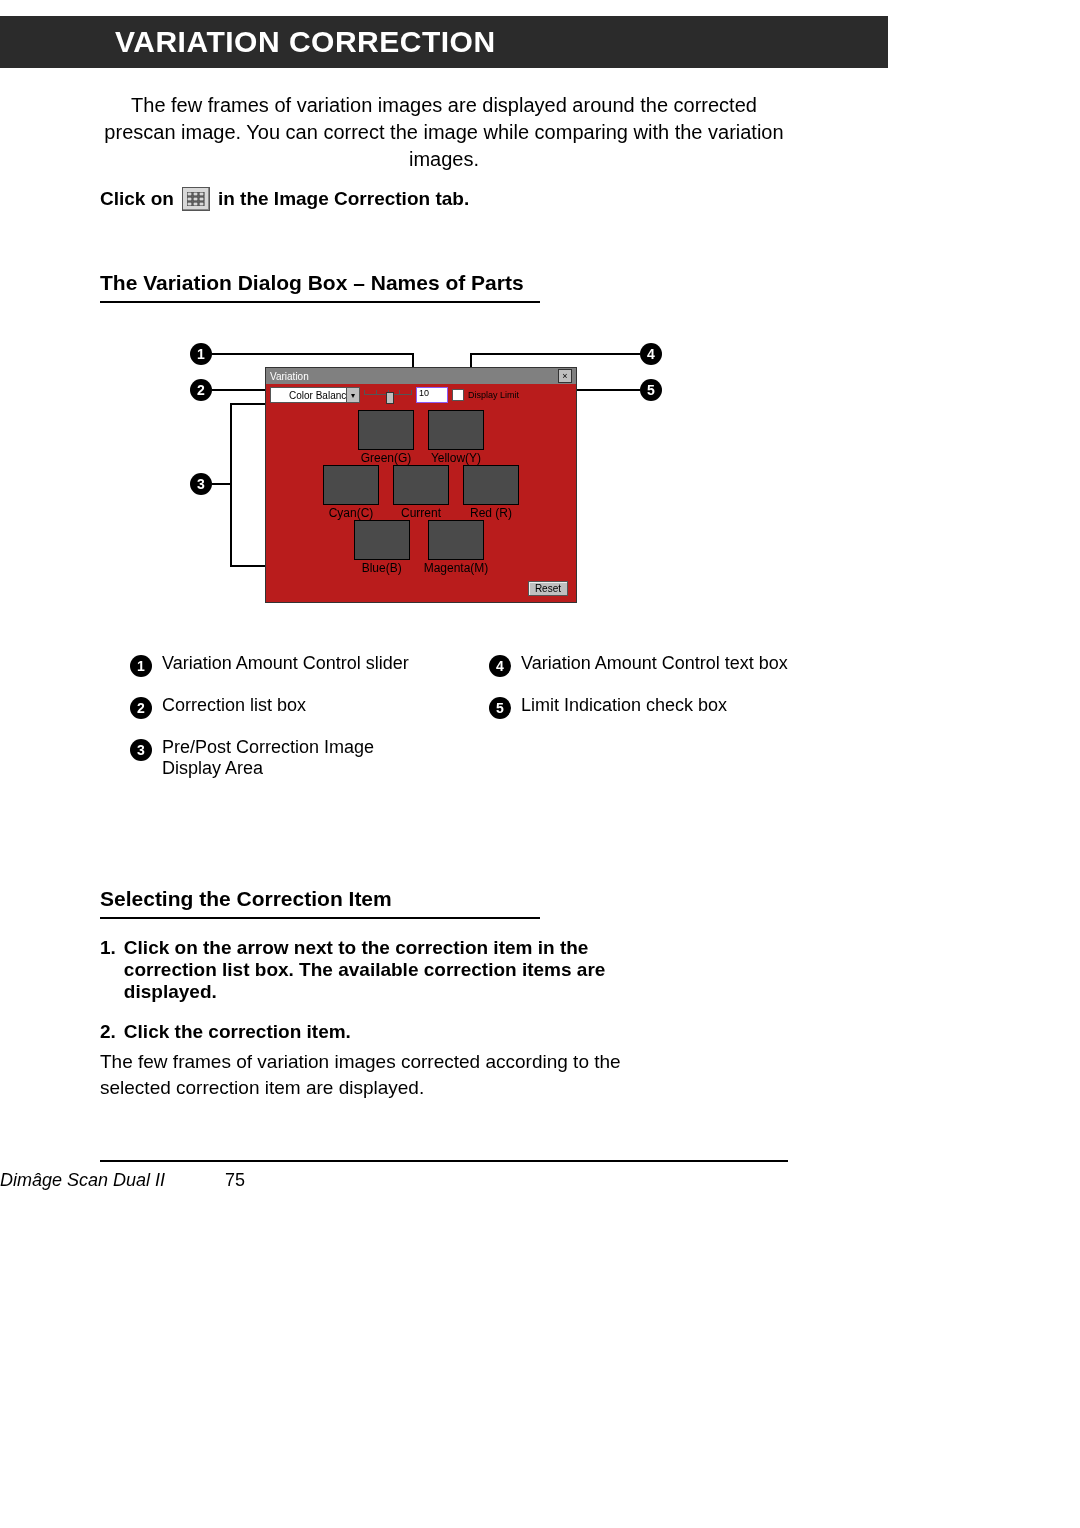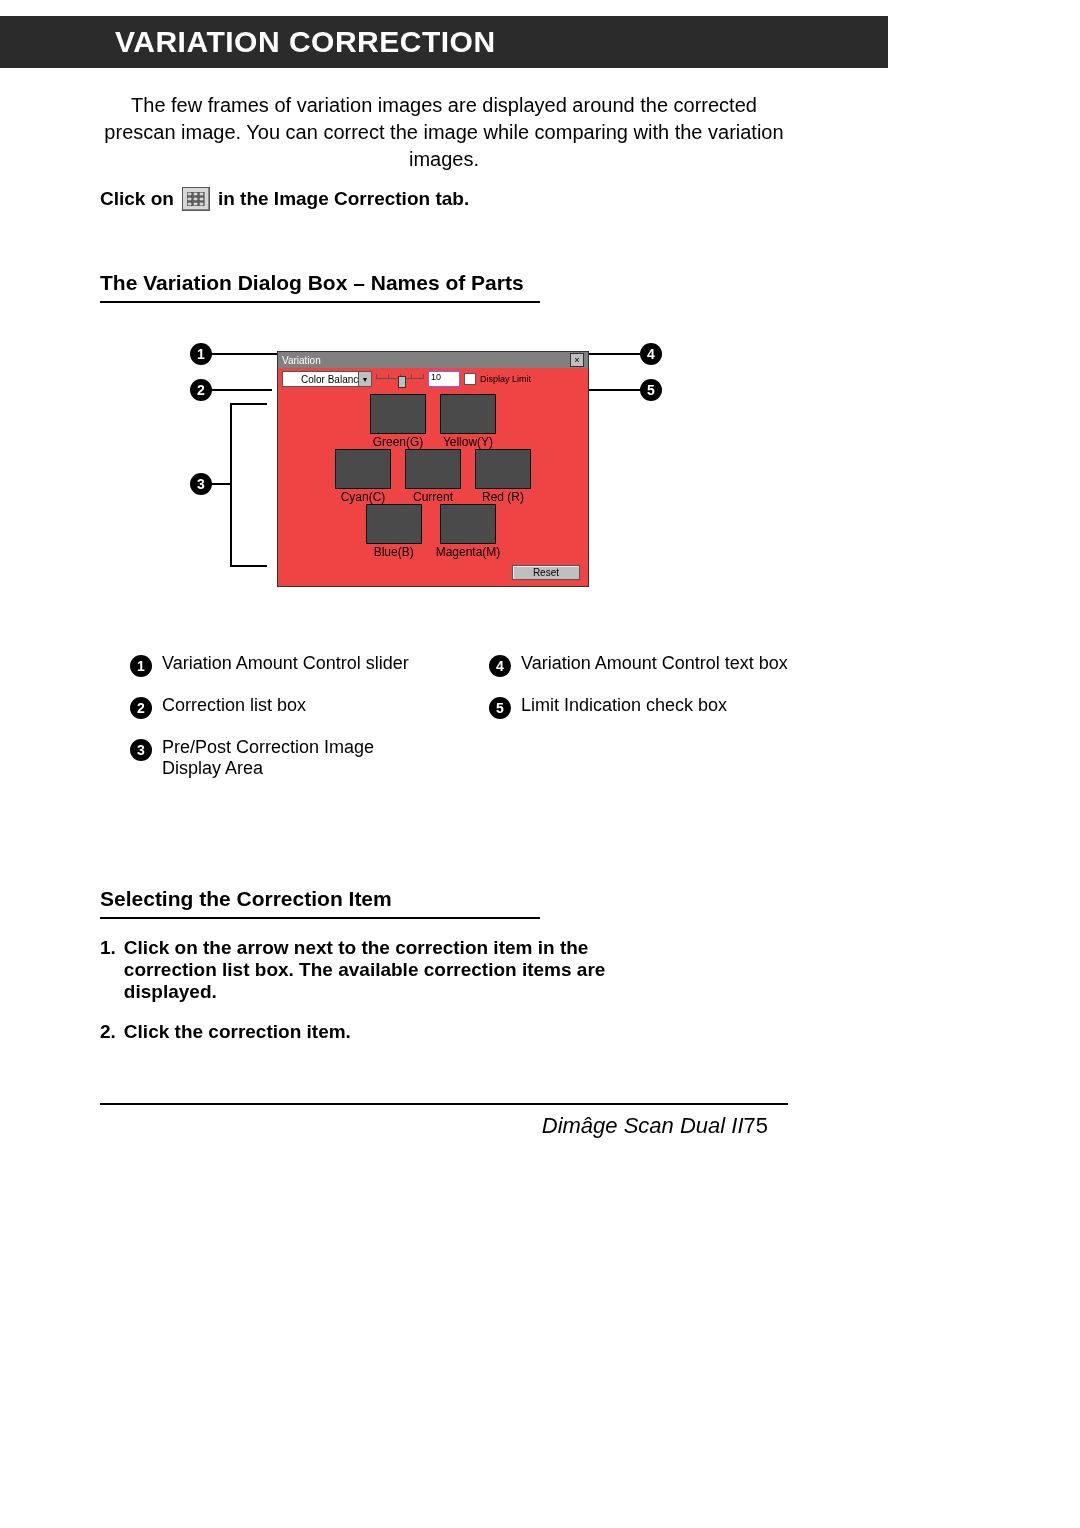--- a/index.html
+++ b/index.html
@@ -70,26 +70,25 @@
   }
   
   .figure-wrap {
     position: relative;
     margin: 40px 0 30px 50px;
     height: 280px;
   }
   .dialog {
     position: absolute;
     left: 115px;
-    top: 8px;
+    top: 24px;
     width: 310px;
-    background: #ef4444;
+    background: #b91c1c;
     border: 1px solid #333;
     font-size: 10px;
-    margin-left: 12px;
   }
   .dialog .titlebar {
     background: #808080;
     color:#fff;
     padding: 1px 4px;
     display:flex; justify-content:space-between; align-items:center;
     font-size:10px;
   }
   .dialog .titlebar .close { background:#bfbfbf; color:#000; width:12px; height:12px; display:flex; align-items:center; justify-content:center; border:1px solid #333; font-size:9px; line-height:1;}
   .dialog .controls {
@@ -111,39 +110,39 @@
   .checkbox-fake{width:10px;height:10px;background:#fff;border:1px solid #555;display:inline-block;vertical-align:middle;}
   .dlabel{font-size:9px;}
   .thumbs {
     display:flex; flex-direction:column; align-items:center; padding:4px 20px 6px;
   }
   .thumb-row{display:flex; gap:14px; justify-content:center;}
   .cell{display:flex;flex-direction:column;align-items:center;}
   .thumb-box{width:54px;height:38px;background:#4a4a4a;border:1px solid #000;}
   .thumb-cap{font-size:12px;color:#000;margin-top:1px;}
   .reset-row{display:flex;justify-content:flex-end;padding:0 8px 6px;}
-  .reset-btn{font-size:10px;background:#bfbfbf;border:1px solid #555;box-shadow:inset 1px 1px 0 #eee;padding:1px 20px;}
+  .reset-btn{font-size:10px;background:#bfbfbf;border:1px solid #555;box-shadow:inset 1px 1px 0 #eee;padding:1px 6px;}
   
   .marker{position:absolute;width:22px;height:22px;border-radius:50%;background:#000;color:#fff;display:flex;align-items:center;justify-content:center;font-weight:bold;font-size:14px;}
   .lead{position:absolute;background:#000;}
   .bracket{position:absolute;border:2px solid #000;border-right:none;}
 
   
   .legend { margin: 20px 0 0 30px; display:flex; gap:60px; }
   .legend-col{display:flex;flex-direction:column;gap:18px;width:340px;}
   .legend-item{display:flex;gap:10px;align-items:flex-start;font-size:18px;}
   .legend-num{width:22px;height:22px;border-radius:50%;background:#000;color:#fff;display:flex;align-items:center;justify-content:center;font-weight:bold;font-size:14px;flex-shrink:0;margin-top:2px;}
 
   .section2 .body{font-size:19px;line-height:1.35;margin-top:14px;width:530px;}
   .step{font-size:19px;font-weight:bold;margin-top:18px;width:530px;display:flex;gap:8px;}
   .step .num{flex-shrink:0;}
   .after-step{font-size:19px;line-height:1.35;width:560px;margin-top:6px;}
 
   .footer-rule{border-top:2px solid #000;margin:60px 100px 0 100px;}
-  .footer{display:flex;justify-content:flex-end;padding:8px 120px 0 0;font-size:22px;}
+  .footer{display:flex;justify-content:flex-start;gap:60px;padding:8px 120px 0 0;font-size:18px;}
   .footer .product{font-style:italic;}
 </style>
 </head>
 <body>
 
 <div class="page">
 
   <div class="header-bar">
     <span class="header-title">VARIATION CORRECTION</span>
   </div>
@@ -291,20 +290,21 @@
       <div class="subhead" style="margin-top:108px;">Selecting the Correction Item</div>
       <div class="subhead-line"></div>
       <div class="step">
         <span class="num">1.</span>
         <span>Click on the arrow next to the correction item in the correction list box. The available correction items are displayed.</span>
       </div>
       <div class="step">
         <span class="num">2.</span>
         <span>Click the correction item.</span>
       </div>
+      <div class="after-step">The few frames of variation images corrected according to the selected correction item are displayed.</div>
     </div>
 
   </div>
 
   <div class="footer-rule"></div>
   <div class="footer">
     <span class="product">Dimâge Scan Dual II</span>
     <span>75</span>
   </div>
 

